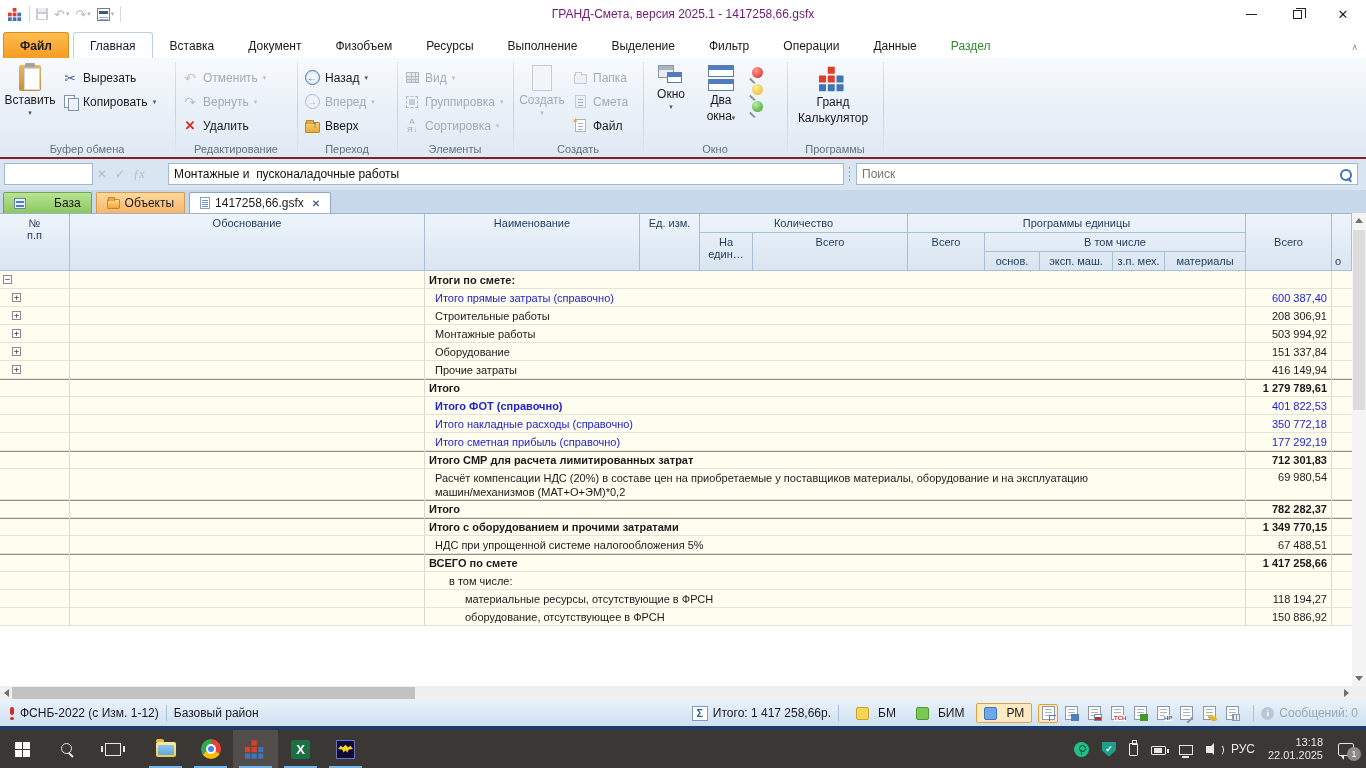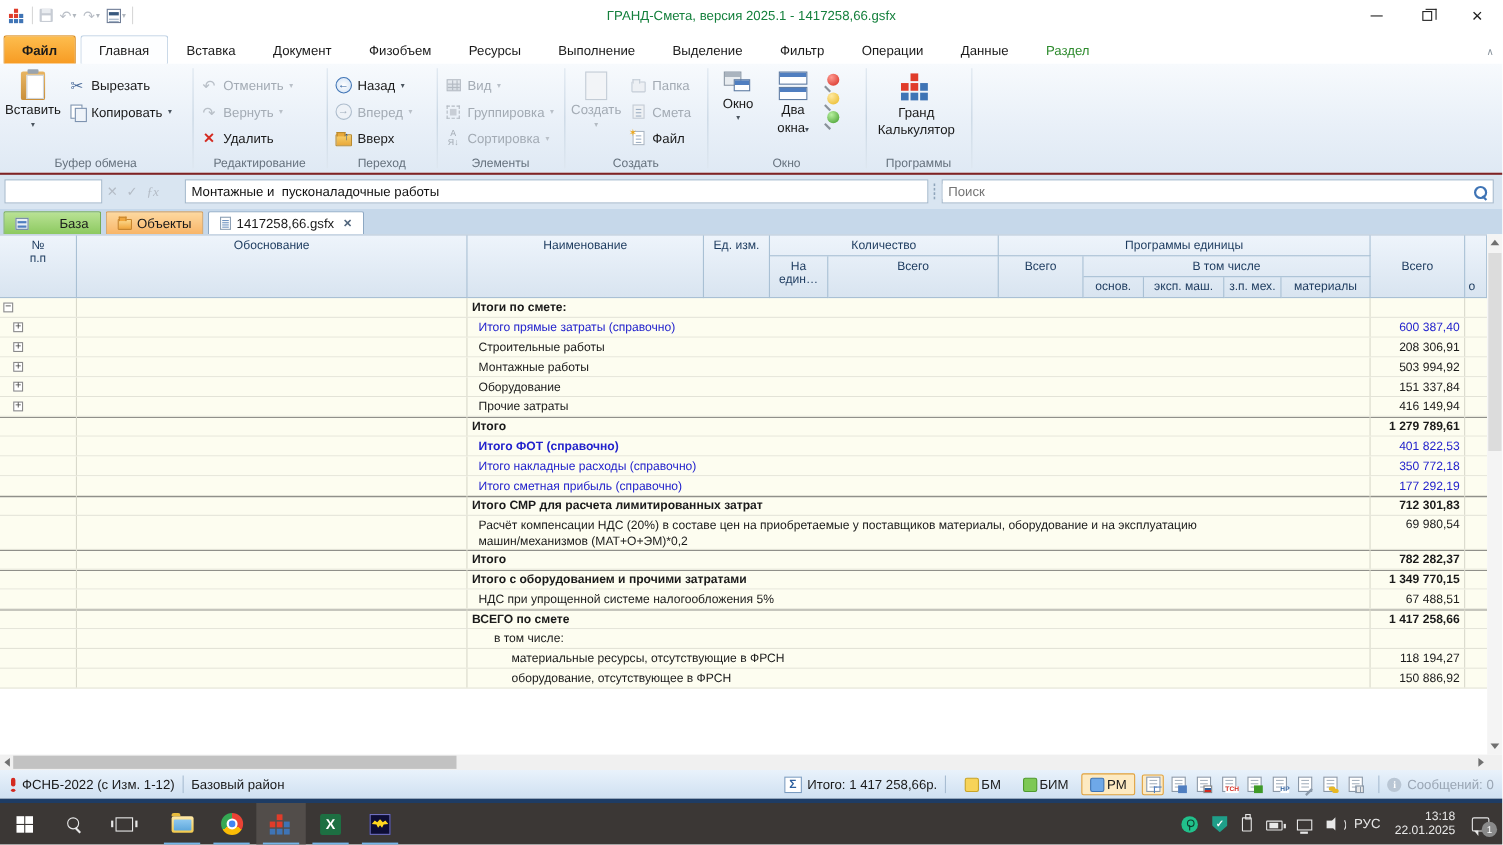--- a/index.html
+++ b/index.html
@@ -11,21 +11,21 @@
   .qat { display:flex; align-items:center; gap:6px; padding-left:8px; height:100%; }
   .qsep { width:1px; height:16px; background:#d8d8d8; }
   .qbtn { display:flex; align-items:center; gap:1px; color:#b9bec6; font-size:13px; }
   .qbtn .car { font-size:7px; color:#b0b6bd; }
   .floppy { width:12px; height:12px; background:#c7ccd4; border-radius:1px; position:relative; }
   .floppy:before { content:""; position:absolute; left:2px; top:0; width:8px; height:4px; background:#e9ecf0; }
   .floppy:after { content:""; position:absolute; left:2px; bottom:1px; width:8px; height:5px; background:#fff; }
   .fpsdoc { width:13px; height:13px; border:1px solid #6f7d96; background:#fff; position:relative; }
   .fpsdoc:before { content:""; position:absolute; left:1px; top:2px; right:1px; height:3px; background:#39597e; }
   .fpsdoc:after { content:""; position:absolute; left:1px; bottom:2px; right:1px; height:1px; background:#9fb0c4; box-shadow:0 2px 0 #9fb0c4; }
-  .apptitle { position:absolute; left:0; right:0; top:0; height:28px; display:flex; align-items:center; justify-content:center; font-size:12px; color:#15803d; pointer-events:none; }
+  .apptitle { position:absolute; left:0; right:0; top:0; height:28px; display:flex; align-items:center; justify-content:center; font-size:12px; color:#701a75; pointer-events:none; }
   .wbtns { margin-left:auto; display:flex; height:100%; }
   .wbtn { width:46px; height:100%; display:flex; align-items:center; justify-content:center; color:#222; }
   .minline { width:11px; height:1px; background:#222; }
   .restbox { width:9px; height:9px; border:1px solid #222; position:relative; background:#fff; }
   .restbox:before { content:""; position:absolute; left:2px; top:-3px; width:9px; height:9px; border:1px solid #222; border-left:none; border-bottom:none; }
   .closex { font-size:13px; }
 
   
   .ribbontabs { position:absolute; left:0; top:28px; width:1366px; height:30px; background:#fff; display:flex; align-items:flex-end; padding-left:3px; }
   .rtab { height:26px; display:flex; align-items:center; padding:0 16px; font-size:12px; color:#1a1a1a; border:1px solid transparent; border-bottom:none; }
@@ -155,21 +155,21 @@
   .hthumb { position:absolute; left:12px; top:1px; width:403px; height:12px; background:#c2c2c2; }
 
   
   .statusbar { position:absolute; left:0; top:700px; width:1366px; height:26px; background:linear-gradient(#e9f2fb,#cfe0f1); display:flex; align-items:center; font-size:12px; color:#1a1a1a; }
   .ssep { width:1px; height:16px; background:#a8bdd2; margin:0 7px; }
   .excl { width:4px; height:13px; position:relative; margin:0 6px 0 10px; }
   .excl:before { content:""; position:absolute; left:0; top:0; width:4px; height:8px; background:#d42a20; border-radius:2px; }
   .excl:after { content:""; position:absolute; left:0; bottom:0; width:4px; height:3px; background:#d42a20; border-radius:50%; }
   .sright { margin-left:auto; display:flex; align-items:center; padding-right:8px; }
   .sigma { width:16px; height:15px; background:#fff; border:1px solid #7a9cc0; color:#2d5f9e; font-size:11px; font-weight:bold; display:flex; align-items:center; justify-content:center; margin-right:5px; }
-  .modebtn { display:flex; align-items:center; gap:2px; padding:2px 7px; border:1px solid transparent; border-radius:2px; margin:8px 2px; }
+  .modebtn { display:flex; align-items:center; gap:9px; padding:2px 7px; border:1px solid transparent; border-radius:2px; margin:8px 2px; }
   .modebtn.sel { border-color:#e0a13c; background:#fdeac2; }
   .modesq { width:13px; height:13px; border-radius:2px; }
   .sicons { display:flex; align-items:center; gap:3px; margin:0 4px; }
   .sicon { width:20px; height:19px; border:1px solid transparent; border-radius:2px; display:flex; align-items:center; justify-content:center; position:relative; }
   .sicon.sel { border-color:#e0a13c; background:#fdeac2; }
   .sdoc { width:13px; height:14px; background:#fff; border:1px solid #8a98a8; position:relative; }
   .sdoc:before { content:""; position:absolute; left:2px; right:2px; top:2px; height:1px; background:#a8b4c0; box-shadow:0 3px 0 #a8b4c0, 0 6px 0 #a8b4c0; }
   .sbadge { position:absolute; right:1px; bottom:1px; width:8px; height:7px; }
   .slabel { position:absolute; right:0; bottom:1px; font-size:6px; font-weight:bold; line-height:6px; background:#fff; }
   .msg { display:flex; align-items:center; gap:5px; color:#9aa6b4; }

